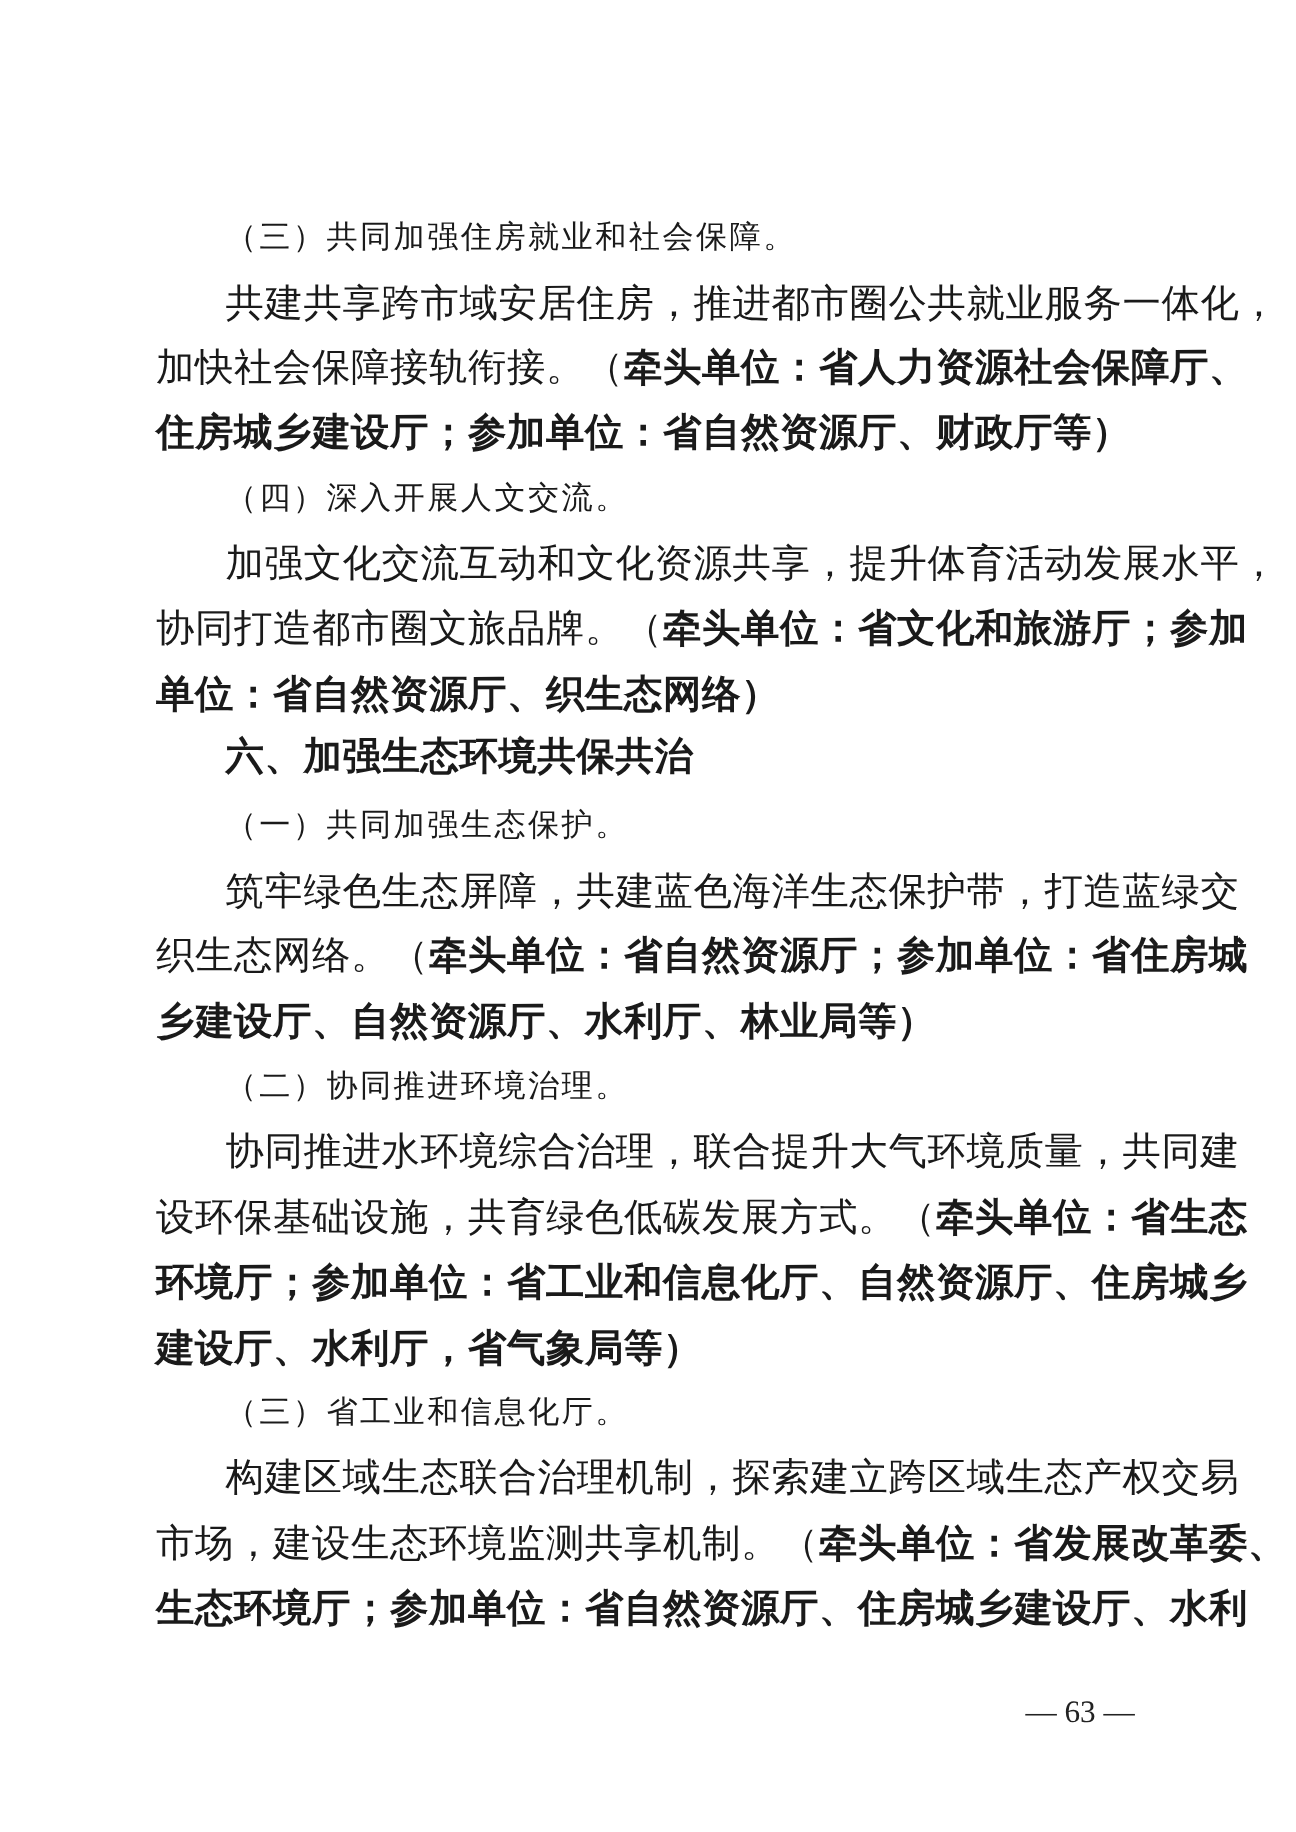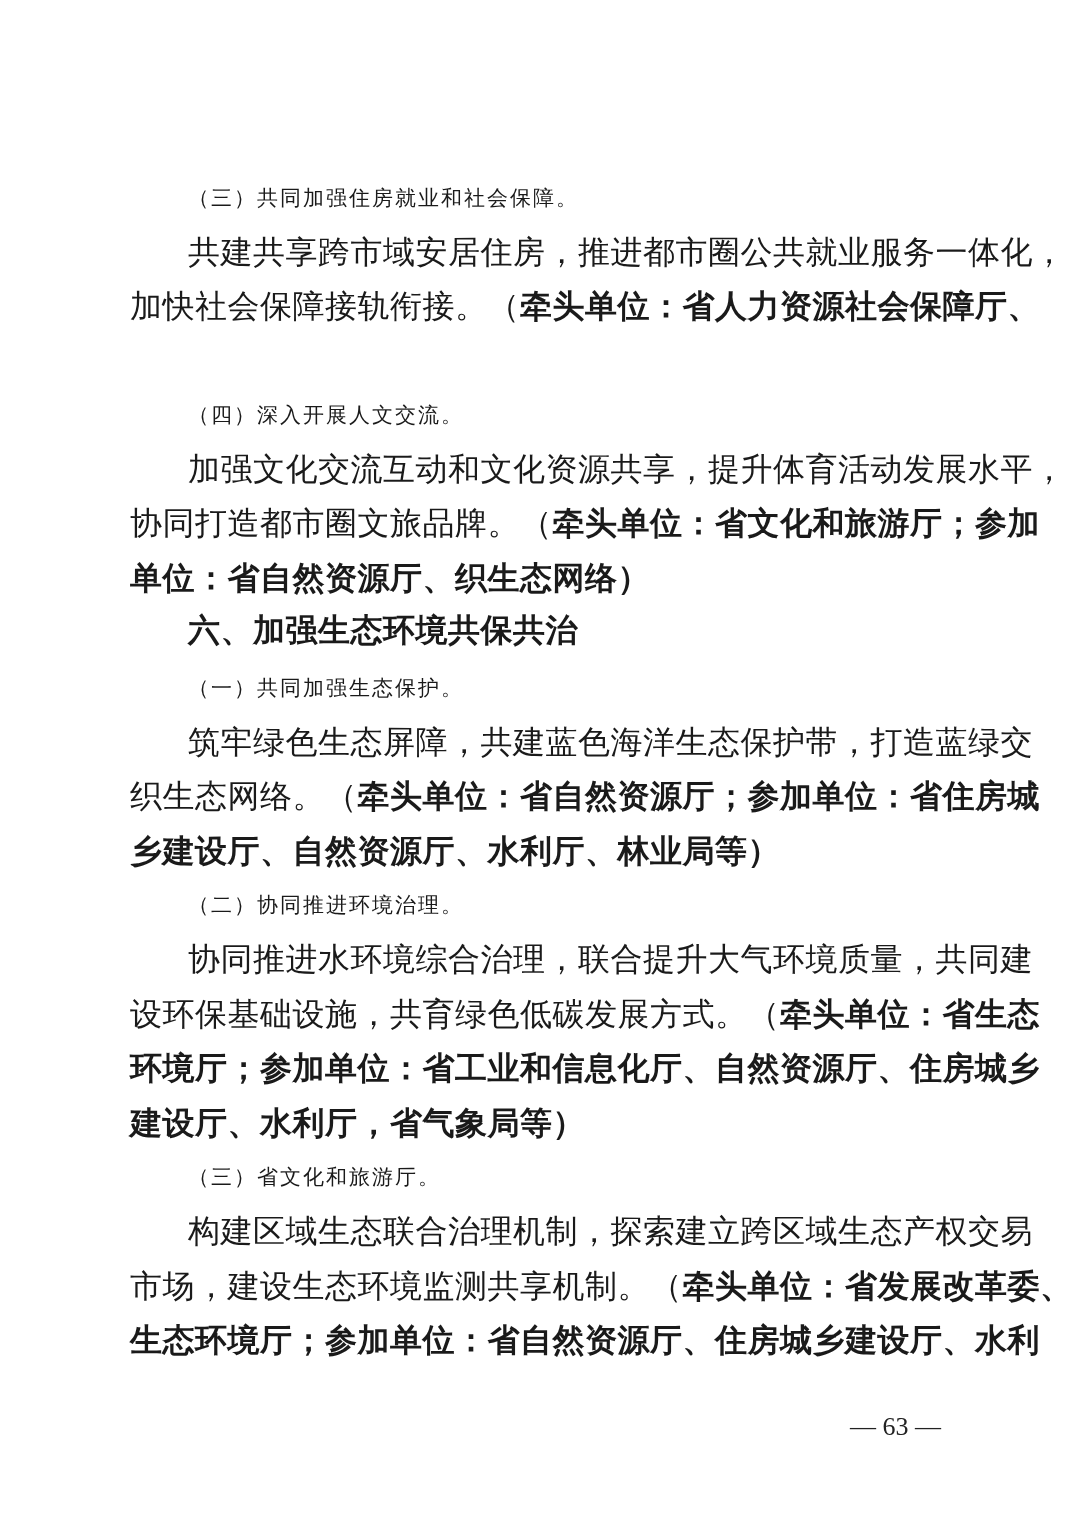--- a/index.html
+++ b/index.html
@@ -9,54 +9,55 @@
     position: absolute;
     left: 130px;
     width: 820px;
     font-family: "DejaVu Serif", "Liberation Serif", serif;
     font-size: 32px;
     line-height: 40px;
     white-space: nowrap;
     letter-spacing: 0.5px;
   }
   .indent { left: 188px; }
-  .sub { left: 188px; font-family: "DejaVu Serif", serif; font-size: 21px; letter-spacing: 2px; }
+  .sub { left: 188px; font-family: "DejaVu Serif", serif; font-size: 26px; letter-spacing: 2px; }
   .bold { font-family: "DejaVu Sans", "Liberation Sans", sans-serif; font-weight: bold; }
   .heading { font-family: Liberation Mono, monospace; font-weight: bold; }
   .pagenum {
     position: absolute; left: 850px; top: 1412px; width: 100px;
-    font-family: "Liberation Serif", serif; font-size: 26px; text-align: left; color: #222;
+    font-family: "Liberation Serif", serif; font-size: 26px; text-align: center; color: #222;
   }
 </style>
 </head>
 <body>
 
 <div class="page">
 
   <div class="line sub" style="top:178px">（三）共同加强住房就业和社会保障。</div>
   <div class="line indent" style="top:232px"><span>共建共享跨市域安居住房，推进都市圈公共就业服务一体化，</span></div>
   <div class="line" style="top:286px"><span>加快社会保障接轨衔接。（</span><span class="bold">牵头单位：省人力资源社会保障厅、</span></div>
+  <div class="line" style="top:340px"><span class="bold">住房城乡建设厅；参加单位：省自然资源厅、财政厅等）</span></div>
 
   <div class="line sub" style="top:395px">（四）深入开展人文交流。</div>
   <div class="line indent" style="top:449px"><span>加强文化交流互动和文化资源共享，提升体育活动发展水平，</span></div>
   <div class="line" style="top:503px"><span>协同打造都市圈文旅品牌。（</span><span class="bold">牵头单位：省文化和旅游厅；参加</span></div>
   <div class="line" style="top:558px"><span class="bold">单位：省自然资源厅、织生态网络）</span></div>
 
   <div class="line indent heading" style="top:613px">六、加强生态环境共保共治</div>
 
   <div class="line sub" style="top:668px">（一）共同加强生态保护。</div>
   <div class="line" style="top:776px"><span>织生态网络。（</span><span class="bold">牵头单位：省自然资源厅；参加单位：省住房城</span></div>
   <div class="line indent" style="top:722px"><span>筑牢绿色生态屏障，共建蓝色海洋生态保护带，打造蓝绿交</span></div>
   <div class="line" style="top:831px"><span class="bold">乡建设厅、自然资源厅、水利厅、林业局等）</span></div>
 
   <div class="line sub" style="top:885px">（二）协同推进环境治理。</div>
   <div class="line indent" style="top:939px"><span>协同推进水环境综合治理，联合提升大气环境质量，共同建</span></div>
   <div class="line" style="top:994px"><span>设环保基础设施，共育绿色低碳发展方式。（</span><span class="bold">牵头单位：省生态</span></div>
   <div class="line" style="top:1048px"><span class="bold">环境厅；参加单位：省工业和信息化厅、自然资源厅、住房城乡</span></div>
   <div class="line" style="top:1103px"><span class="bold">建设厅、水利厅，省气象局等）</span></div>
 
-  <div class="line sub" style="top:1157px">（三）省文化和旅游厅。</div>
+  <div class="line sub" style="top:1157px">（三）省工业和信息化厅。</div>
   <div class="line indent" style="top:1211px"><span>构建区域生态联合治理机制，探索建立跨区域生态产权交易</span></div>
   <div class="line" style="top:1266px"><span>市场，建设生态环境监测共享机制。（</span><span class="bold">牵头单位：省发展改革委、</span></div>
   <div class="line" style="top:1320px"><span class="bold">生态环境厅；参加单位：省自然资源厅、住房城乡建设厅、水利</span></div>
 
   <div class="pagenum">— 63 —</div>
 </div>
 
 </body></html>

